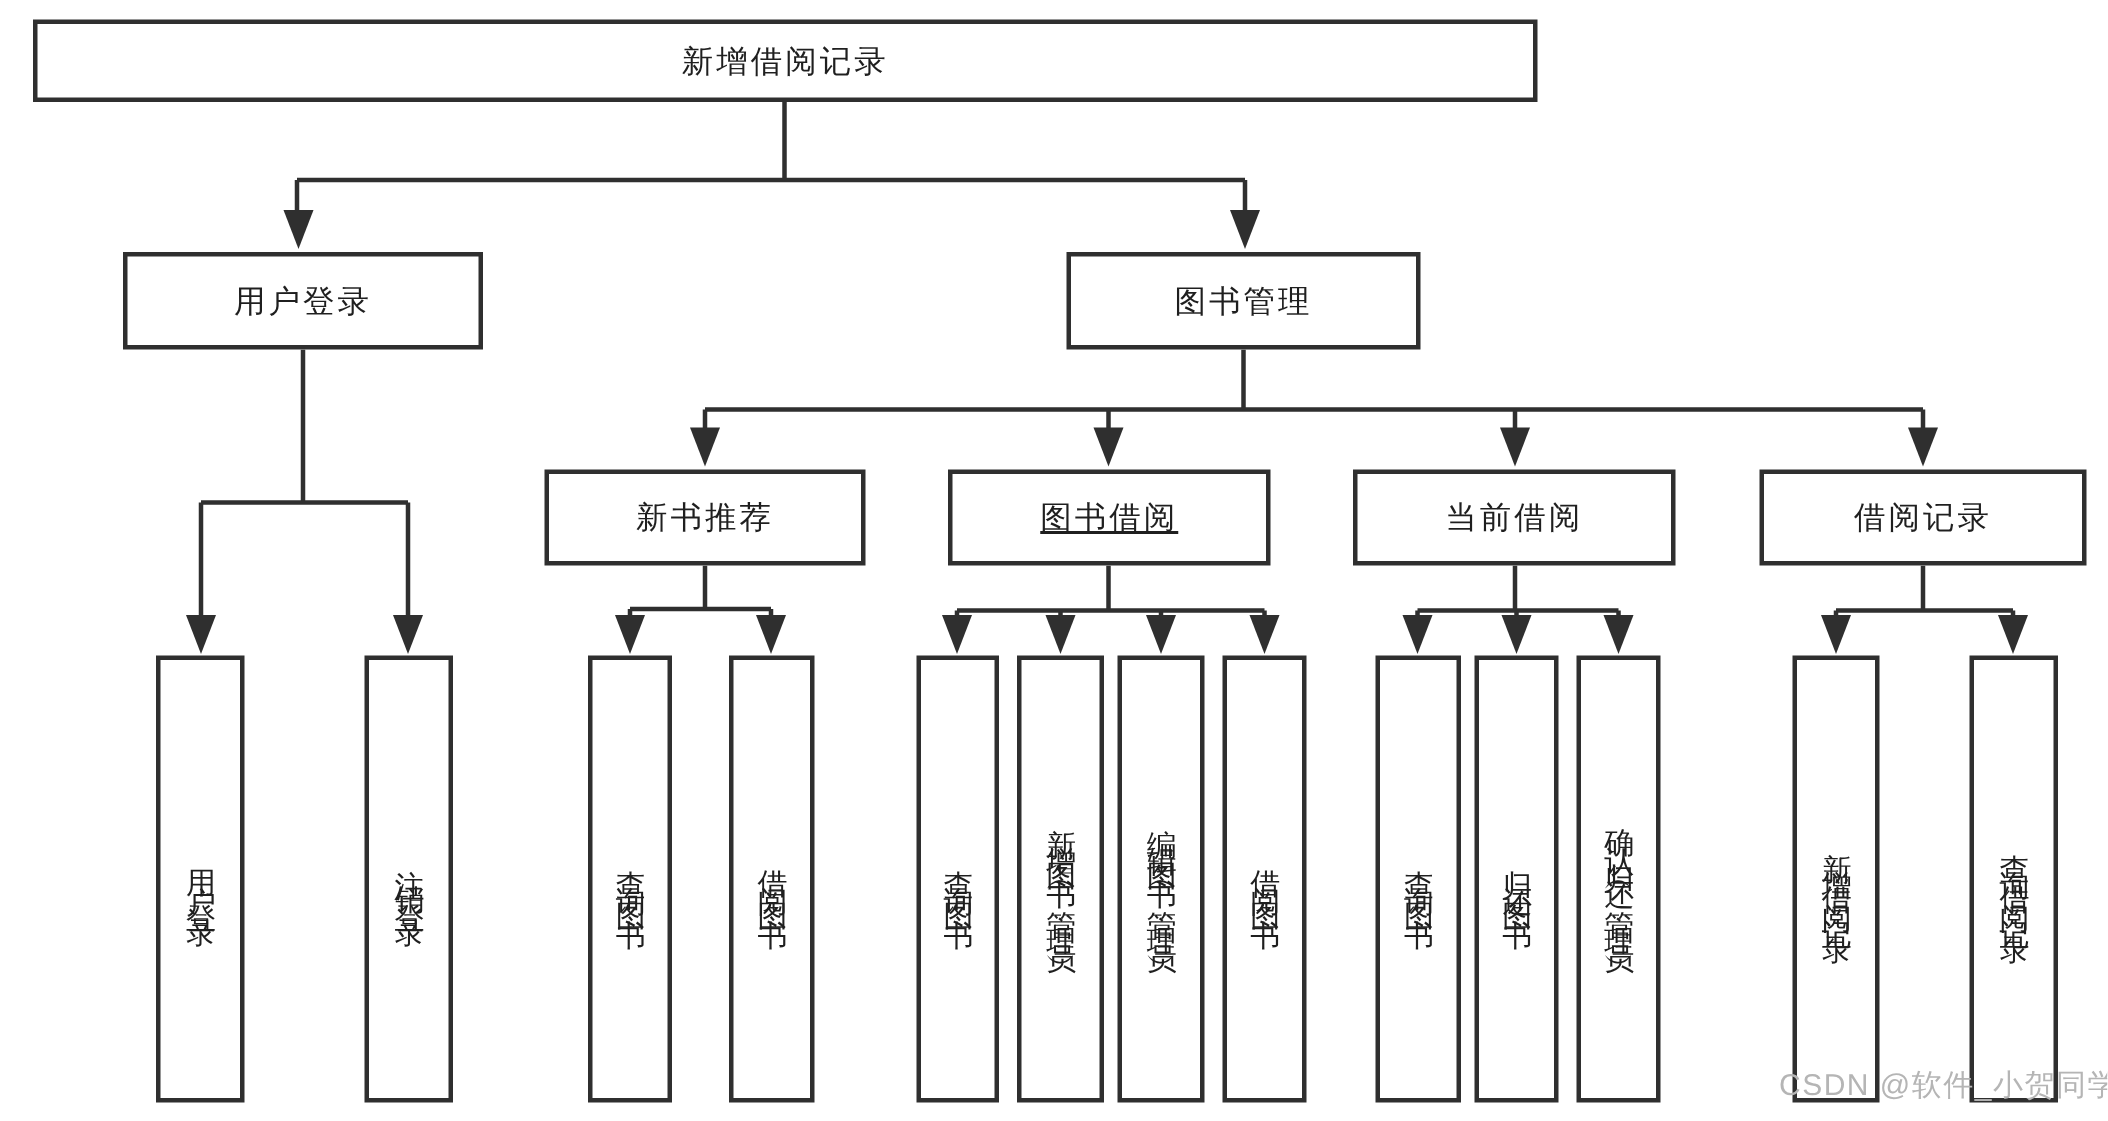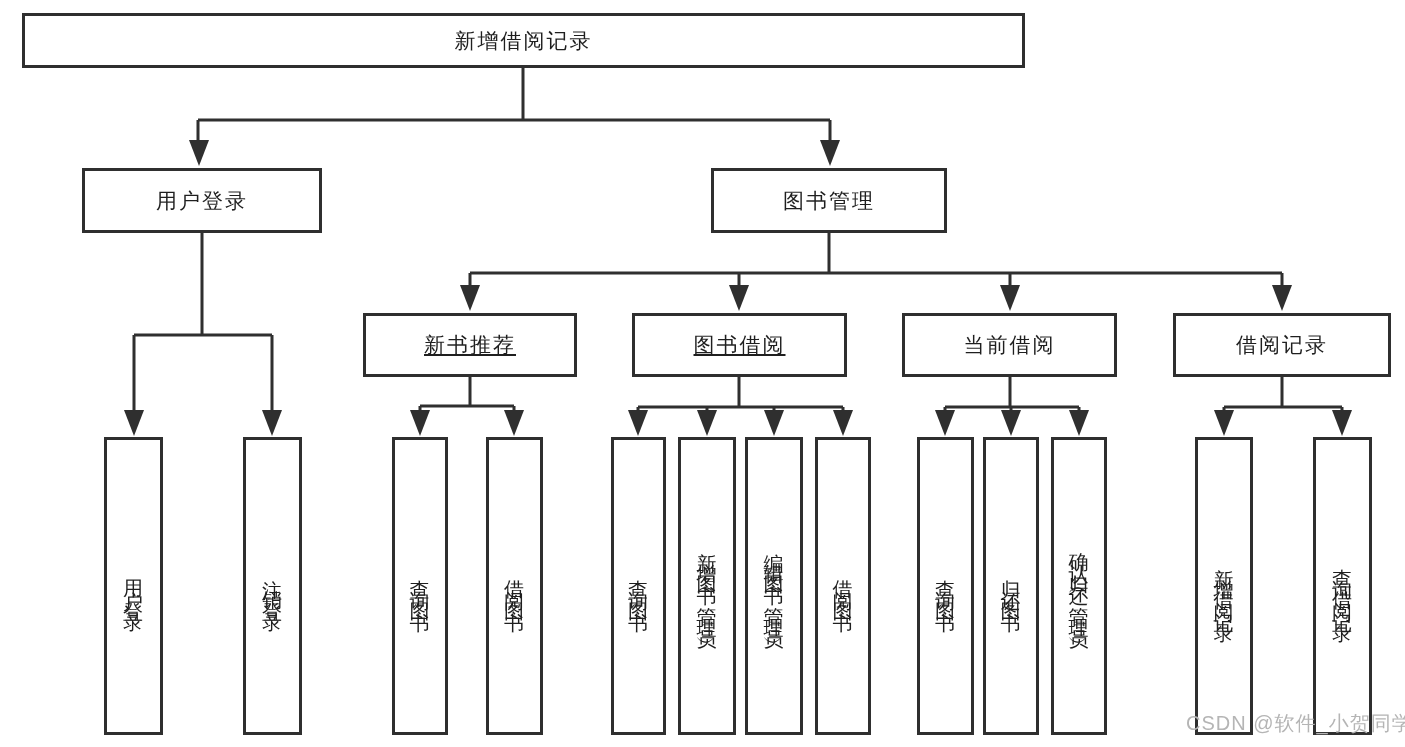--- a/index.html
+++ b/index.html
@@ -102,21 +102,21 @@
     <span>新增借阅记录</span>
   </div>
 
   <div class="node node-h" style="left:82px; top:168px; width:240px; height:65px;">
     <span>用户登录</span>
   </div>
   <div class="node node-h" style="left:711px; top:168px; width:236px; height:65px;">
     <span>图书管理</span>
   </div>
 
-  <div class="node node-h" style="left:363px; top:313px; width:214px; height:64px;text-decoration:underline;">
+  <div class="node node-h" style="left:363px; top:313px; width:214px; height:64px;">
     <span>新书推荐</span>
   </div>
   <div class="node node-h" style="left:632px; top:313px; width:215px; height:64px;text-decoration:underline;">
     <span>图书借阅</span>
   </div>
   <div class="node node-h" style="left:902px; top:313px; width:215px; height:64px;text-align:right;">
     <span>当前借阅</span>
   </div>
   <div class="node node-h" style="left:1173px; top:313px; width:218px; height:64px;">
     <span>借阅记录</span>

